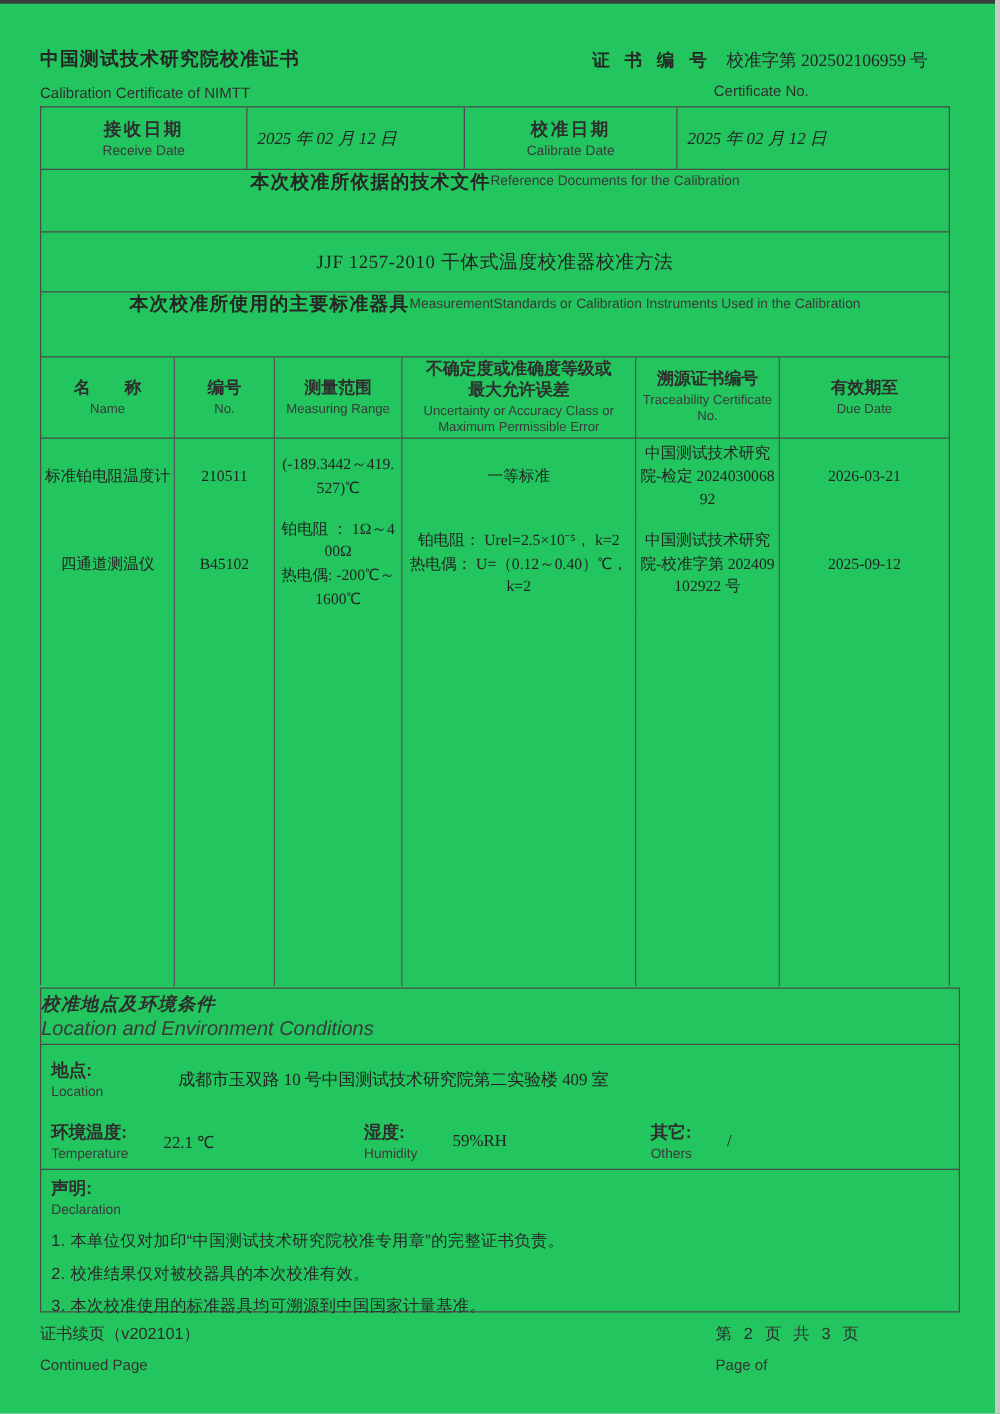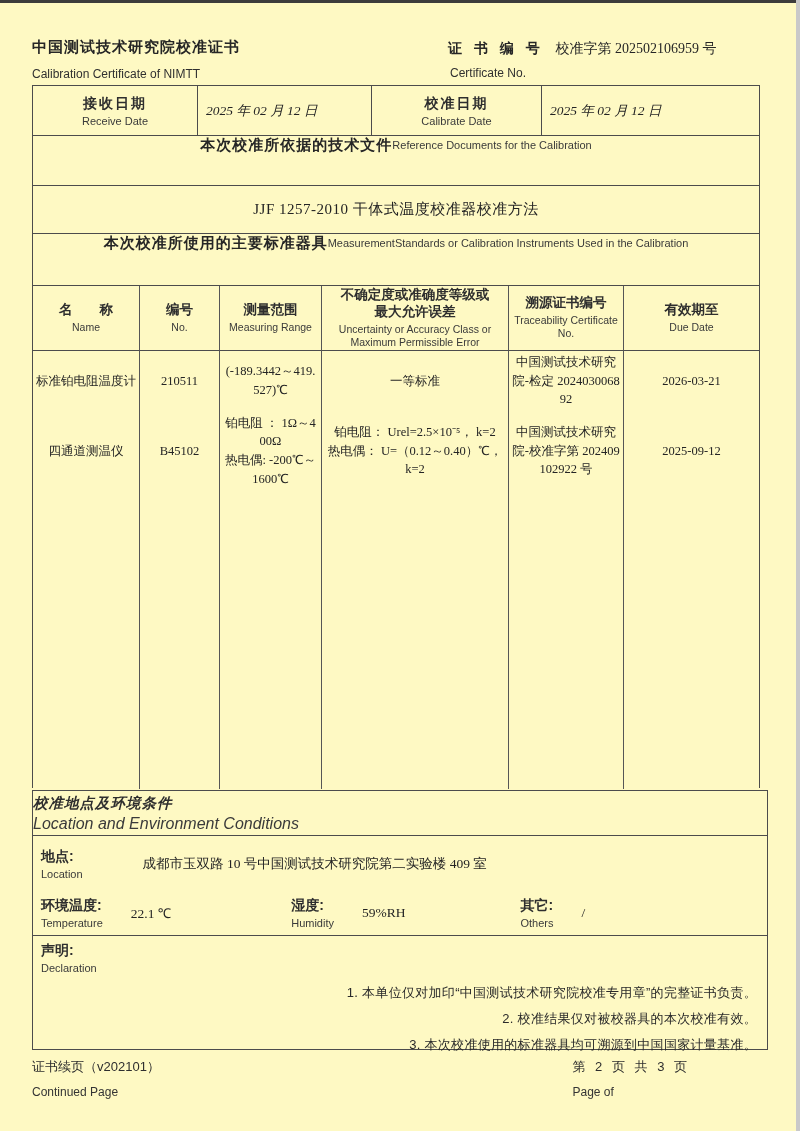--- a/index.html
+++ b/index.html
@@ -1,32 +1,32 @@
 <!DOCTYPE html>
 <html><head>
 <meta charset="utf-8">
 <style>
   * { margin:0; padding:0; box-sizing:border-box; }
   html,body { background:#e8e8e8; }
   .page {
     position:relative;
     width:800px; height:1131px;
-    background:#fef9c3;
+    background:#22c55e;
     font-family:"Liberation Sans", sans-serif;
     color:#2e2e2e;
     overflow:hidden;
   }
   .scan-top { position:absolute; top:0; left:0; width:100%; height:3px; background:#3c3c3c; }
   .scan-right { position:absolute; top:0; right:0; width:4px; height:100%; background:#c9c9c9; }
 
   
   .doc-header { position:absolute; left:32px; top:38px; width:736px; display:flex; justify-content:space-between; }
   .dh-title-cn { font-size:15px; font-weight:600; letter-spacing:1px; color:#262626; }
   .dh-title-en { font-size:12px; margin-top:10px; color:#303030; }
-  .dh-right { width:320px; padding-top:2px; }
+  .dh-right { width:320px; padding-top:2px;text-align:center; }
   .certno-line { font-size:14px; color:#262626; white-space:nowrap; }
   .certno-label { font-weight:600; letter-spacing:4px; margin-right:8px; }
   .certno-value { font-family:"Liberation Serif", serif; font-size:14px; }
   .certno-en { font-size:12px; margin-top:8px; margin-left:2px; color:#303030; }
 
   
   .main-table {
     position:absolute; left:32px; top:85px; width:728px; height:703px;
     border:1px solid #4c4c4c; border-bottom:none;
   }
@@ -74,21 +74,21 @@
   .lbl .cn { font-size:14px; font-weight:600; }
   .lbl .en { font-size:11px; margin-top:2px; color:#3a3a3a; }
   .loc-value { font-family:"Liberation Serif", serif; font-size:13.5px; color:#242424; margin-left:60px; }
   .env-row { height:45px; display:flex; align-items:center; padding-left:8px; border-bottom:1px solid #4c4c4c; }
   .env-group { display:flex; align-items:center; }
   .env-value { font-family:"Liberation Serif", serif; font-size:13.5px; color:#242424; margin-left:28px; }
   .env-g2 { margin-left:120px; }
   .env-g3 { margin-left:115px; }
   .decl-area { padding:6px 10px 0 8px; }
   .decl-items { margin-top:6px; }
-  .decl-item { font-size:13px; color:#2a2a2a; line-height:26px; letter-spacing:0.3px;text-align:right; }
+  .decl-item { font-size:13px; color:#2a2a2a; line-height:26px; letter-spacing:0.3px; }
 
   
   .doc-footer { position:absolute; left:32px; top:1058px; width:736px; display:flex; }
   .foot-block .cn { font-size:13px; color:#2e2e2e; }
   .foot-block .en { font-size:12px; margin-top:9px; color:#343434; }
   .foot-right { margin-left:auto; margin-right:78px; }
   .foot-right .cn { letter-spacing:3px; }
 </style>
 </head>
 <body>

